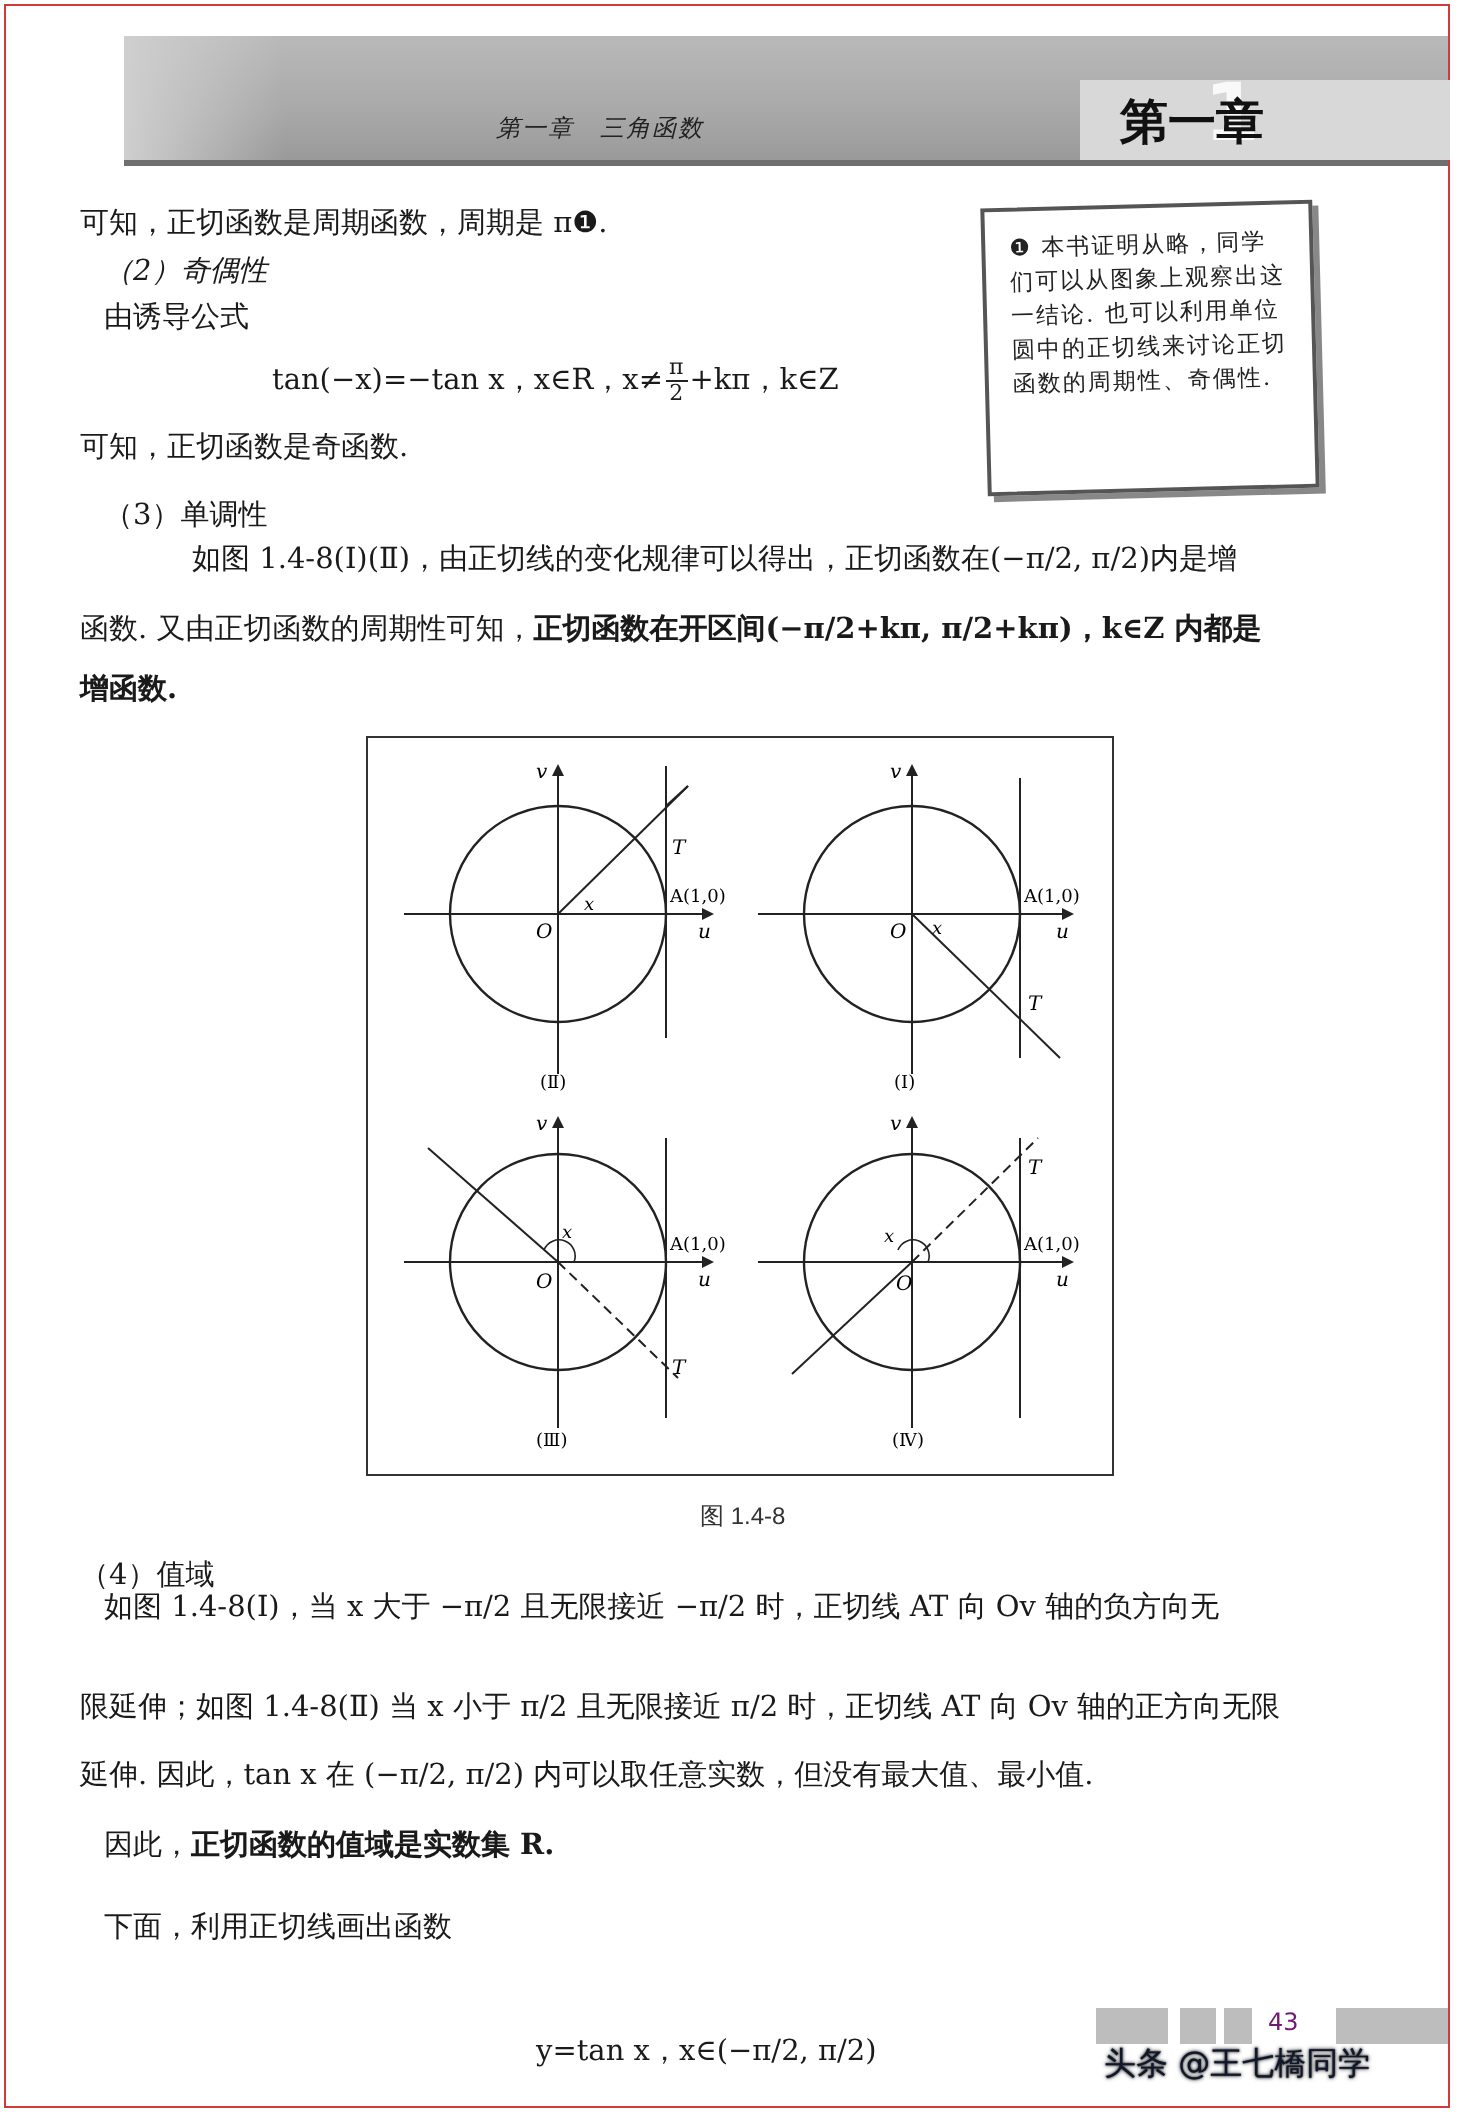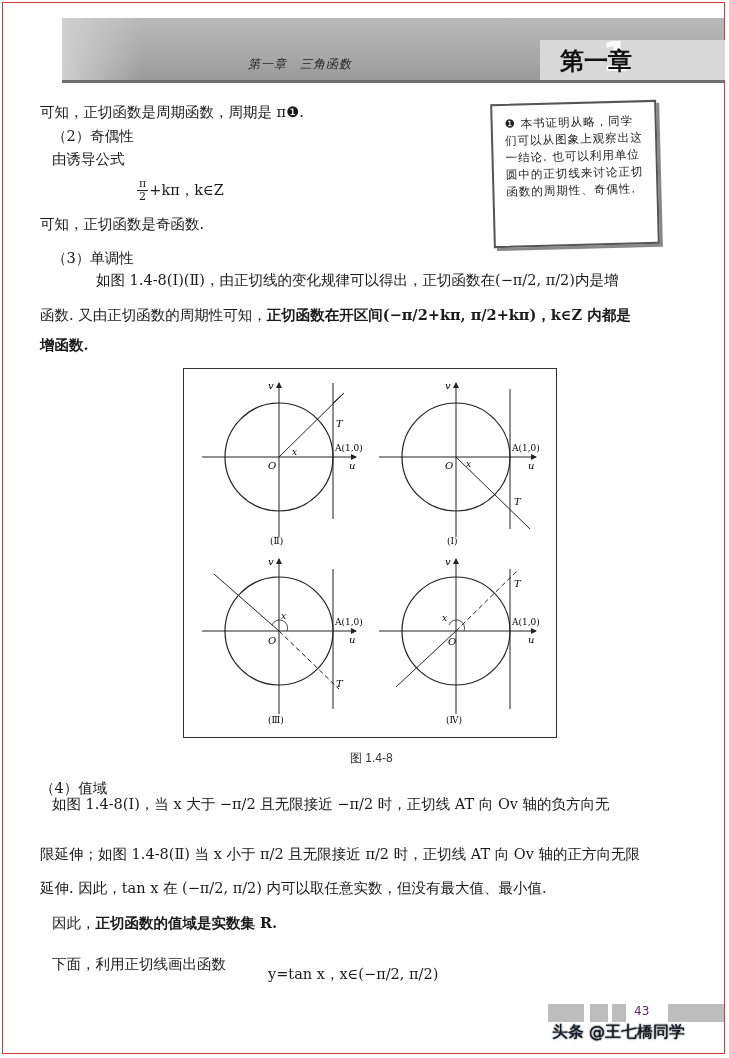--- a/index.html
+++ b/index.html
@@ -86,25 +86,25 @@
 <div class="page-frame"></div>
 
 <div class="header-bar"></div>
 <div class="header-left-shade"></div>
 <div class="header-title">第一章　三角函数</div>
 <div class="chapter-tab"></div>
 <div class="chapter-digit">1</div>
 <div class="chapter-label">第一章</div>
 
 <div class="txt" style="left:40px;top:104px;">可知，正切函数是周期函数，周期是 π❶.</div>
-<div class="txt" style="left:52px;top:128px;">（2）奇偶性</div>
+<div class="txt" style="left:52px;top:128px;font-style:italic;">（2）奇偶性</div>
 <div class="txt" style="left:52px;top:151px;">由诱导公式</div>
 
 <div class="txt" style="left:136px;top:178px;">
-  <span class="frac"><span class="n">π</span><span class="d">2</span></span><span>+kπ，k∈Z</span>
+  <span>tan(−x)=−tan x，x∈R，x≠</span><span class="frac"><span class="n">π</span><span class="d">2</span></span><span>+kπ，k∈Z</span>
 </div>
 
 <div class="txt" style="left:40px;top:216px;">可知，正切函数是奇函数.</div>
 <div class="txt" style="left:52px;top:238px;margin-top:12px;">（3）单调性</div>
 
 <div class="txt" style="left:68px;top:272px;margin-left:28px;">
   <span>如图 1.4-8(Ⅰ)(Ⅱ)，由正切线的变化规律可以得出，正切函数在</span><span>(−π/2, π/2)</span><span>内是增</span>
 </div>
 <div class="txt" style="left:40px;top:306px;">
   <span>函数. 又由正切函数的周期性可知，</span><span class="bold">正切函数在开区间</span><span class="bold">(−π/2+kπ, π/2+kπ)</span><span class="bold">，k∈Z 内都是</span>
@@ -192,20 +192,20 @@
 <div class="fig-caption">图 1.4-8</div>
 
 <div class="txt" style="left:40px;top:780px;">（4）值域</div>
 <div class="txt" style="left:52px;top:796px;text-align:center;">如图 1.4-8(Ⅰ)，当 x 大于 −π/2 且无限接近 −π/2 时，正切线 AT 向 Ov 轴的负方向无</div>
 <div class="txt" style="left:40px;top:846px;">限延伸；如图 1.4-8(Ⅱ) 当 x 小于 π/2 且无限接近 π/2 时，正切线 AT 向 Ov 轴的正方向无限</div>
 <div class="txt" style="left:40px;top:880px;">延伸. 因此，tan x 在 (−π/2, π/2) 内可以取任意实数，但没有最大值、最小值.</div>
 <div class="txt" style="left:52px;top:914px;">
   <span>因此，</span><span class="bold">正切函数的值域是实数集 R.</span>
 </div>
 <div class="txt" style="left:52px;top:956px;text-align:right;">下面，利用正切线画出函数</div>
-<div class="txt" style="left:268px;top:966px;">y=tan x，x∈(−π/2, π/2)</div>
+<div class="txt" style="left:268px;top:1018px;">y=tan x，x∈(−π/2, π/2)</div>
 
 <div class="page-num-bar" style="left:548px;width:36px;"></div>
 <div class="page-num-bar" style="left:590px;width:18px;"></div>
 <div class="page-num-bar" style="left:612px;width:14px;"></div>
 <div class="page-num-bar" style="left:668px;width:56px;"></div>
 <div class="page-num">43</div>
 <div class="watermark">头条 @王七橋同学</div>
 
 </body></html>

